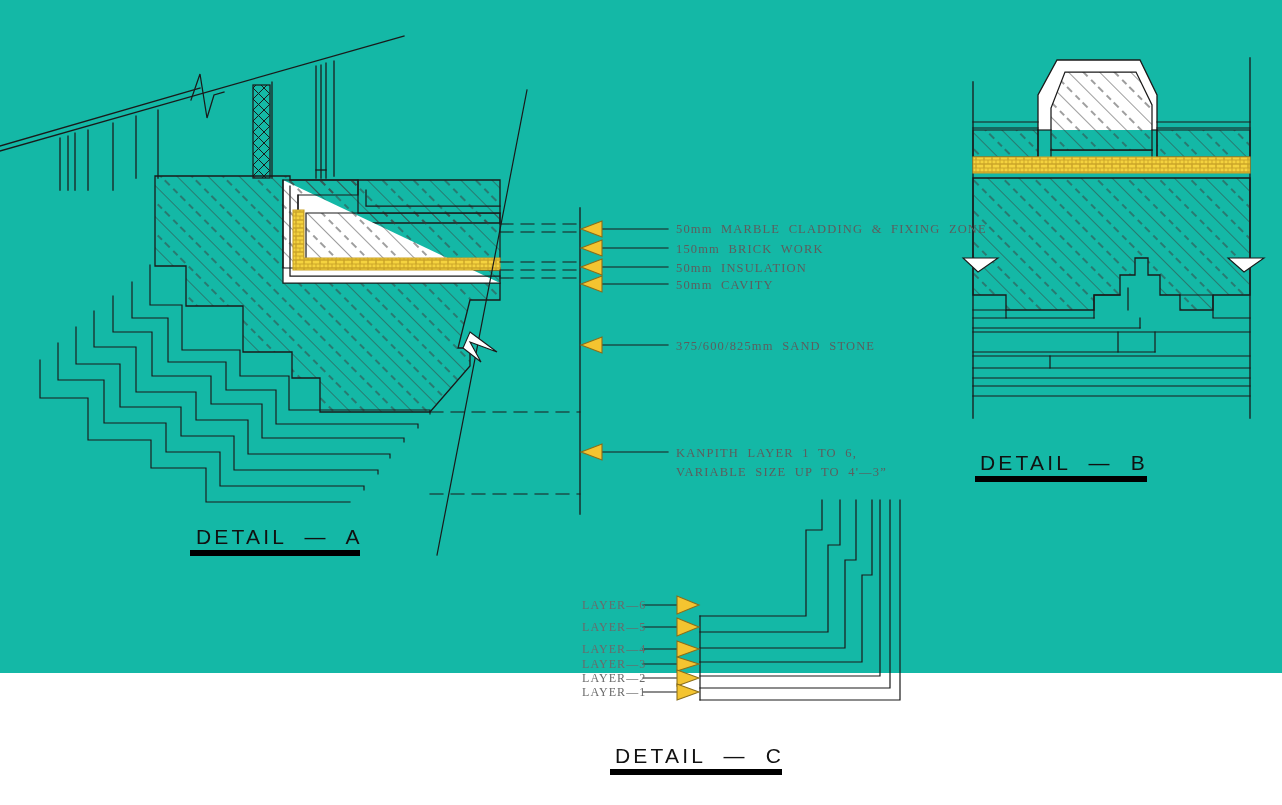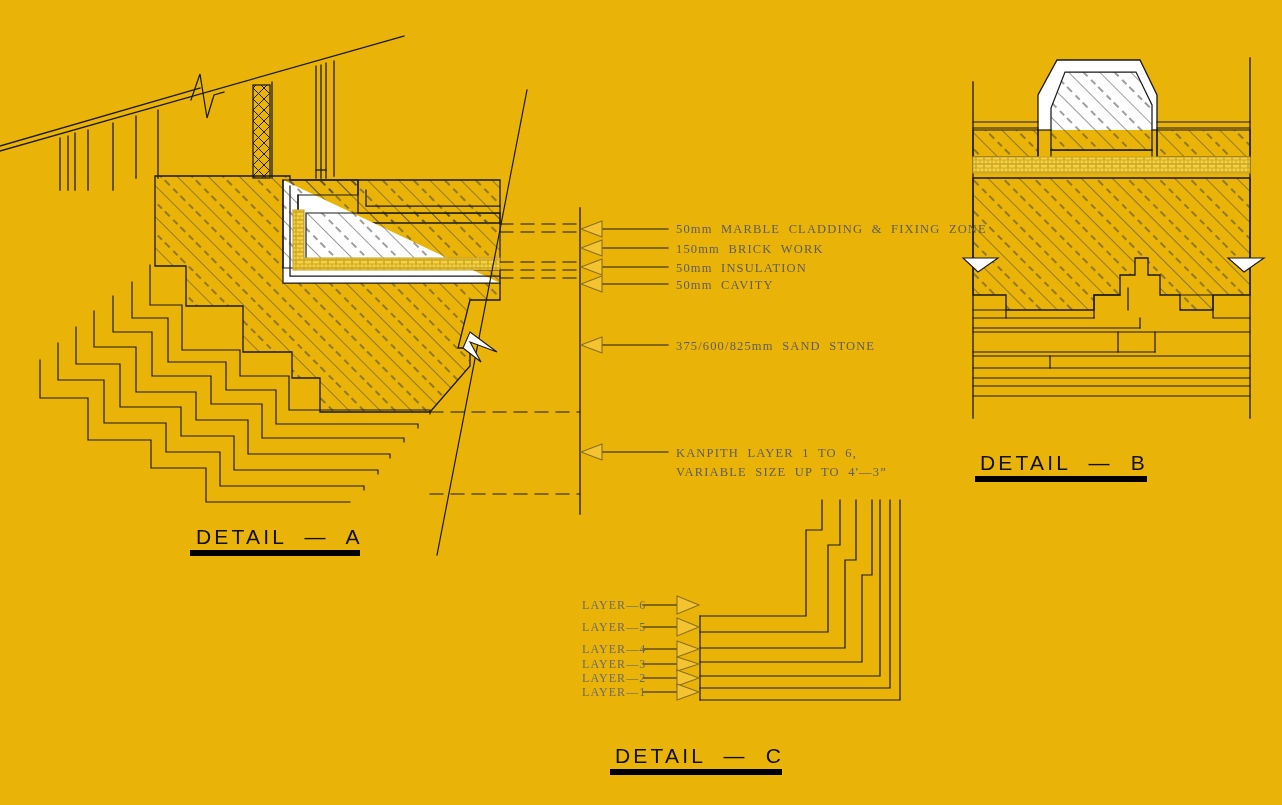--- a/index.html
+++ b/index.html
@@ -12,22 +12,22 @@
     width: 1282px;
     height: 805px;
     position: relative;
     overflow: hidden;
     font-family: "Liberation Sans", sans-serif;
   }
   #sheet {
     position: absolute;
     left: 0; top: 0;
     width: 1282px;
-    height: 805px;
-    background: #eab308;
+    height: 673px;
+    background: #14b8a6;
     text-align: center;
   }
   svg.drawing {
     position: absolute;
     left: 0; top: 0;
     width: 1282px;
     height: 805px;
     display: block;
   }
   .annot-text {

